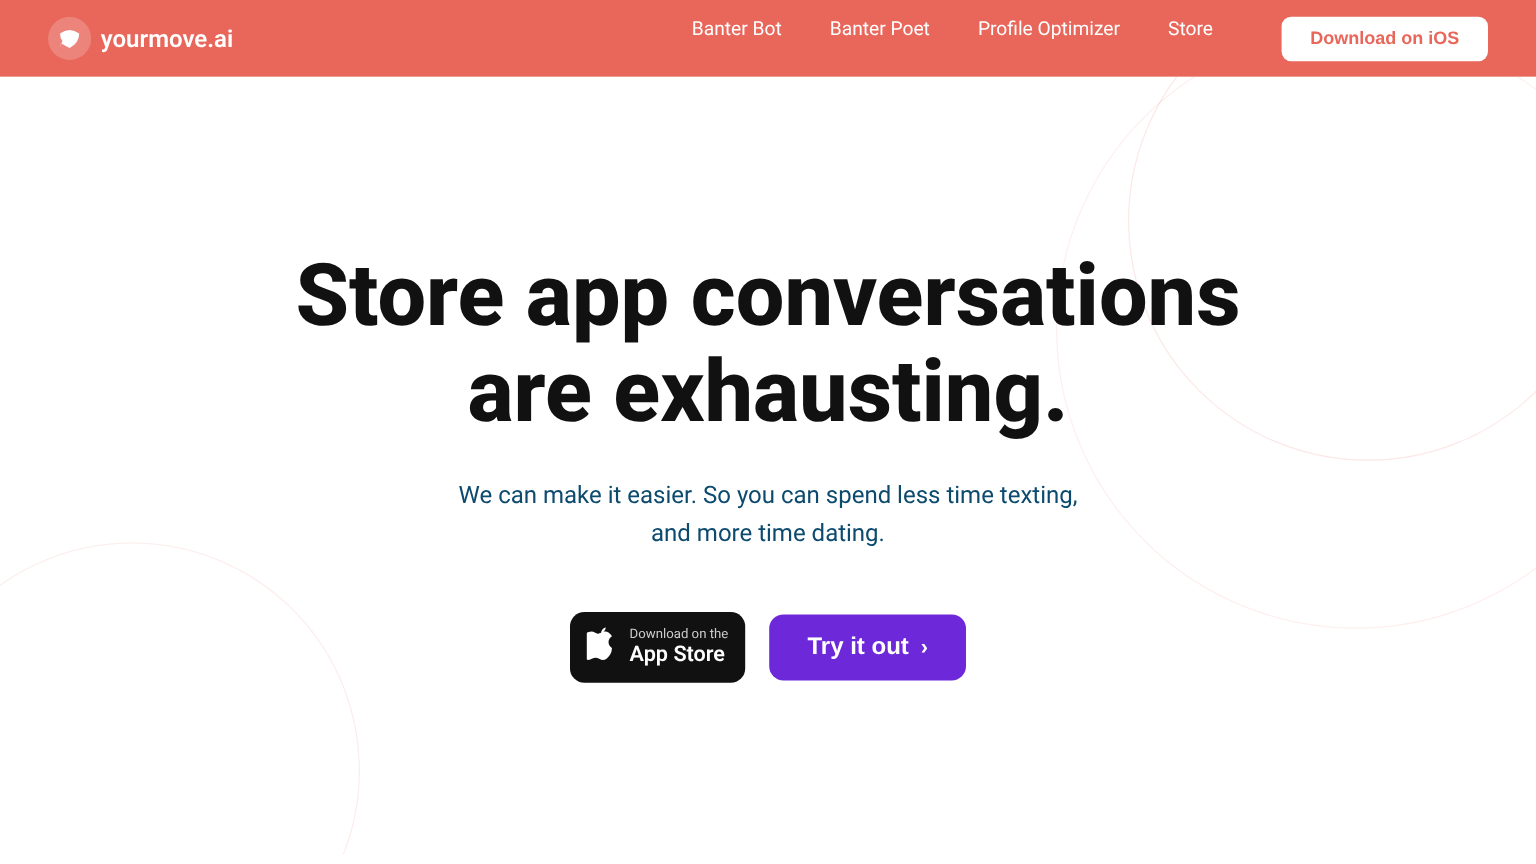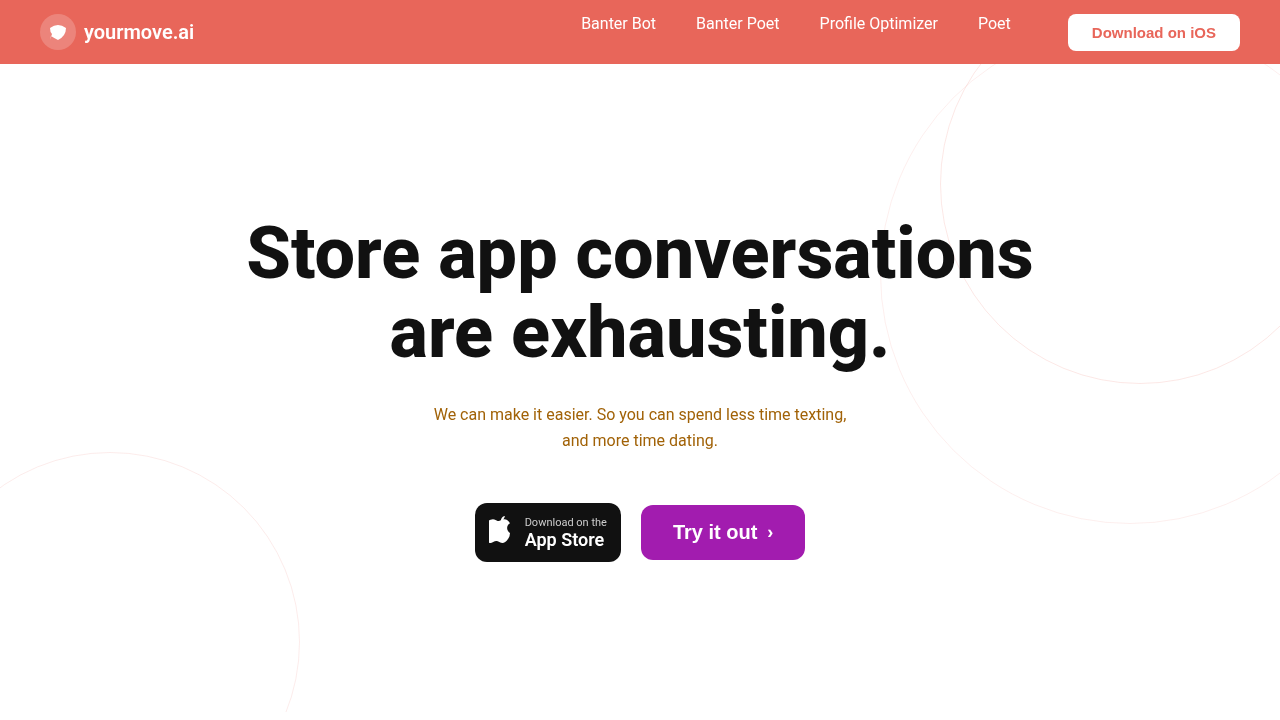--- a/index.html
+++ b/index.html
@@ -122,22 +122,22 @@
     .hero-title {
       font-size: 72px;
       font-weight: 800;
       line-height: 1.1;
       color: #111;
       margin-bottom: 30px;
       max-width: 800px;
     }
 
     .hero-subtitle {
-      font-size: 16px;
-      color: #a16207;
+      font-size: 20px;
+      color: #0c4a6e;
       line-height: 1.6;
       margin-bottom: 50px;
     }
 
     .hero-buttons {
       display: flex;
       align-items: center;
       justify-content: center;
       gap: 20px;
     }
@@ -175,21 +175,21 @@
     .app-store-large {
       font-size: 18px;
       font-weight: 600;
       color: white;
     }
 
     .try-btn {
       display: flex;
       align-items: center;
       gap: 10px;
-      background: #a21caf;
+      background: #6d28d9;
       color: white;
       border: none;
       border-radius: 12px;
       padding: 16px 32px;
       font-size: 20px;
       font-weight: 600;
       cursor: pointer;
     }
 
     .try-btn-arrow {
@@ -205,21 +205,21 @@
       <circle cx="18" cy="18" r="18" fill="white" fill-opacity="0.2"></circle>
       <path d="M10 14 Q18 8 26 14 Q26 22 18 26 Q14 24 11 22 L10 26 L12 20 Q10 18 10 14Z" fill="white"></path>
     </svg>
     <span>yourmove.ai</span>
   </a>
 
   <div class="navbar-links">
     <a class="nav-link">Banter Bot</a>
     <a class="nav-link">Banter Poet</a>
     <a class="nav-link">Profile Optimizer</a>
-    <a class="nav-link">Poet</a>
+    <a class="nav-link">Store</a>
     <button class="nav-cta">Download on iOS</button>
   </div>
 </nav>
 
 <main class="main">
 
   <div class="bg-circle-1"></div>
   <div class="bg-circle-2"></div>
   <div class="bg-circle-3"></div>
 

